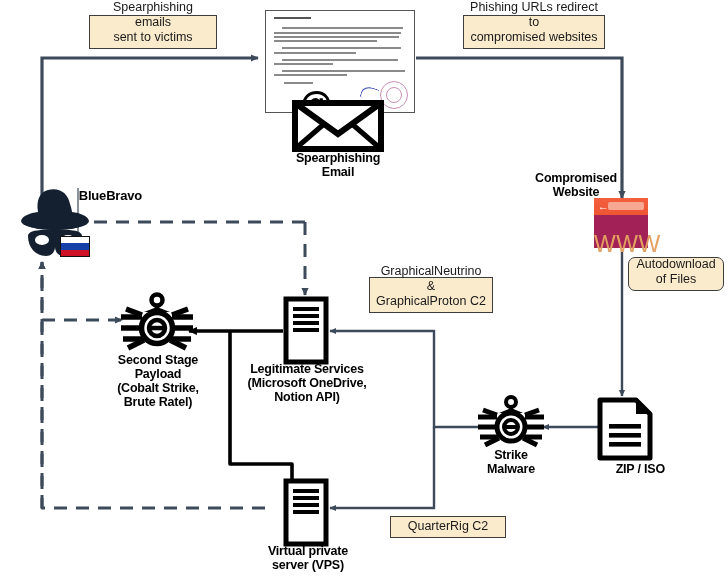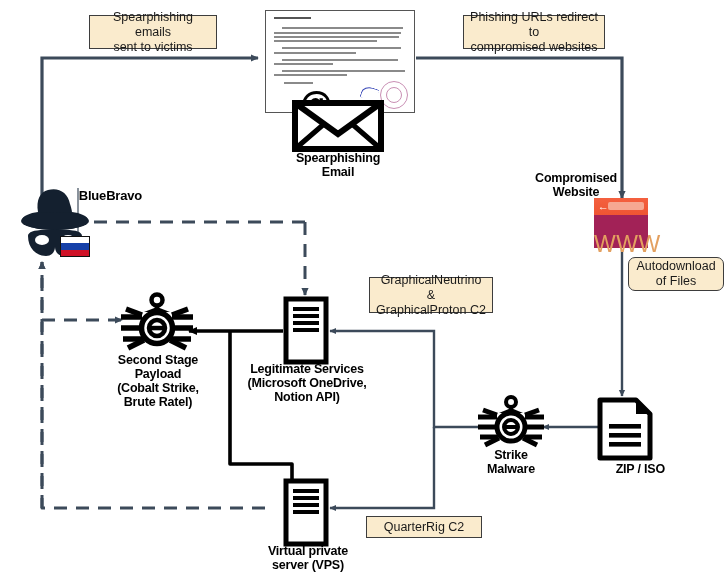--- a/index.html
+++ b/index.html
@@ -3,21 +3,21 @@
 <meta charset="utf-8">
 <style>
   html,body{margin:0;padding:0;background:#ffffff;}
   body{width:728px;height:579px;overflow:hidden;
        font-family:"Liberation Sans",sans-serif;}
   #stage{position:relative;width:728px;height:579px;background:#fff;}
   svg.layer{position:absolute;left:0;top:0;width:728px;height:579px;}
 
   .note{position:absolute;background:#FAEBCD;border:1px solid #3d3d3d;
         color:#1a1a1a;font-size:12.5px;line-height:15px;text-align:center;
-        display:flex;align-items:center;justify-content:center;
+        display:flex;align-items:flex-end;justify-content:center;
         box-sizing:border-box;padding:3px 6px;}
 
   .caption{position:absolute;text-align:center;color:#000;
            font-weight:bold;font-size:12.5px;line-height:14px;
            letter-spacing:-0.2px;}
 
   .docimg{position:absolute;background:#fff;border:1px solid #555;
           box-sizing:border-box;overflow:hidden;}
   .docline{height:2px;background:#8a8a8a;margin:0 0 2.3px 0;}
   .docline.ind{margin-left:8px;}
@@ -314,17 +314,17 @@
     </div>
   </div>
 
   <div class="note" style="left:369px;top:277px;width:124px;height:36px;">
     <div>
       <div>GraphicalNeutrino &amp;</div>
       <div>GraphicalProton C2</div>
     </div>
   </div>
 
-  <div class="note" style="left:366px;top:516px;width:116px;height:22px;">
+  <div class="note" style="left:390px;top:516px;width:116px;height:22px;">
     <div>QuarterRig C2</div>
   </div>
 
 </div>
 
 </body></html>

